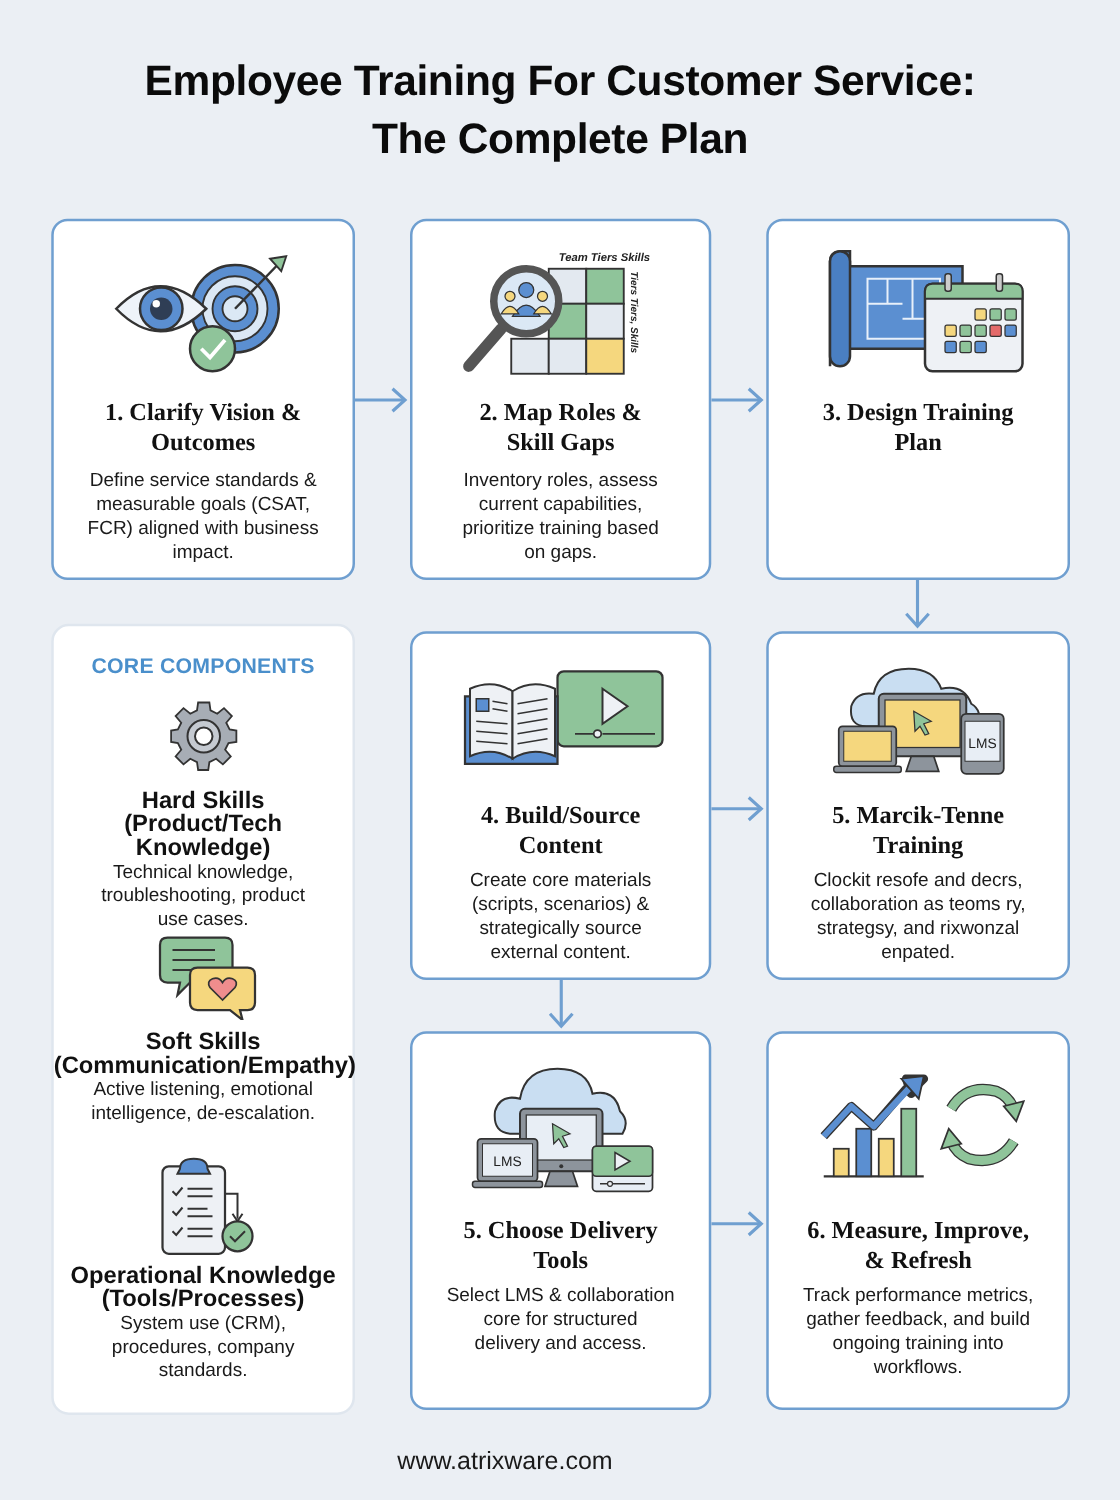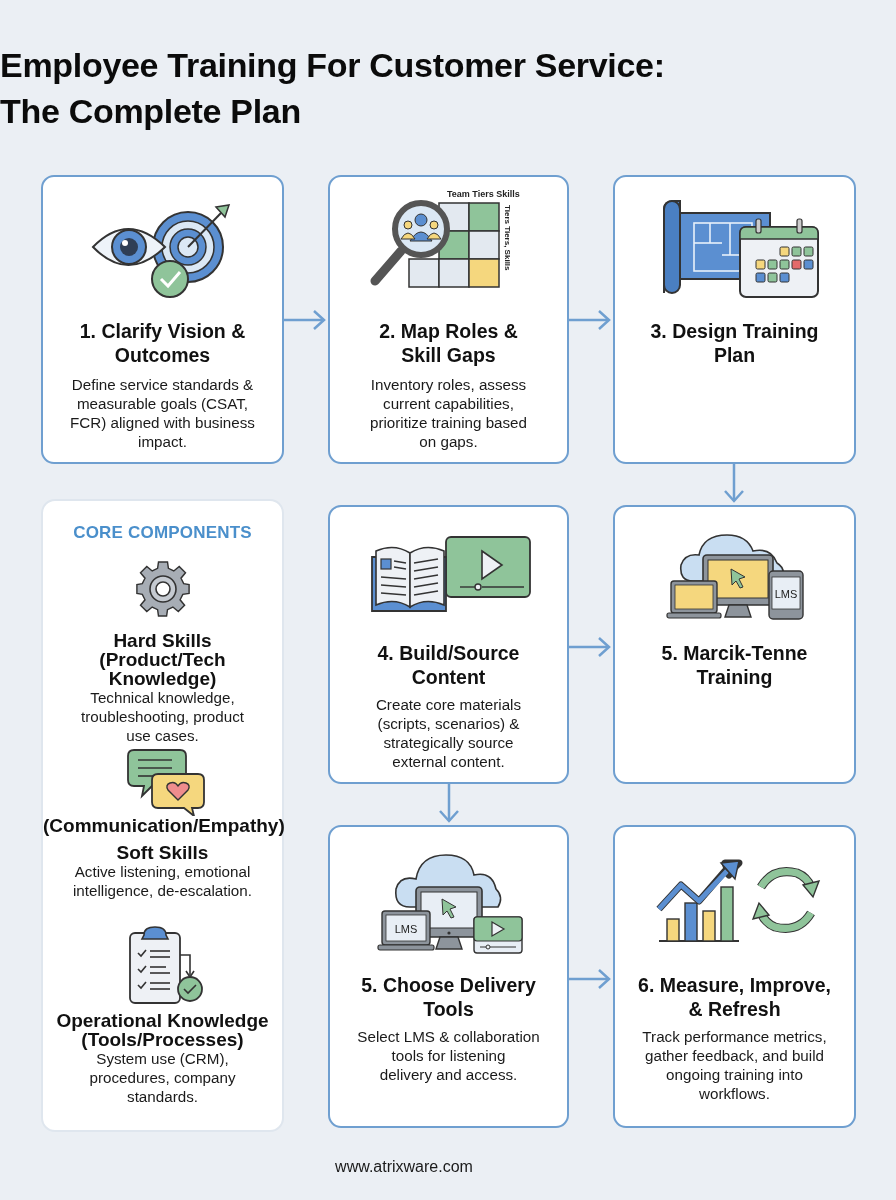--- a/index.html
+++ b/index.html
@@ -6,47 +6,47 @@
   html, body { width: 896px; height: 1200px; }
   body {
     background: #ebeff4;
     font-family: "Liberation Sans", sans-serif;
     color: #111;
     position: relative;
     overflow: hidden;
   }
   .title {
     position: absolute; left: 0; top: 42px; width: 896px;
-    text-align: left; font-weight: 700; font-size: 34px; line-height: 46px;
+    text-align: center; font-weight: 700; font-size: 34px; line-height: 46px;
     letter-spacing: -0.3px; color: #0b0b0b;
   }
   .panel {
     position: absolute; background: #fff; border: 2px solid #6f9fd0;
     border-radius: 13px; text-align: center;
   }
   .panel .icon { position: absolute; left: 0; width: 100%; display: flex; justify-content: center; }
   .panel h2 {
     position: absolute; left: 0; width: 100%; font-size: 19.5px; line-height: 24px;
-    font-weight: 700; color: #111; padding: 0 18px;
+    font-weight: 700; color: #111; padding: 0 18px; font-family: Liberation Serif, serif;
   }
   .panel p {
     position: absolute; left: 0; width: 100%; font-size: 15.2px; line-height: 19px;
     color: #1a1a1a; padding: 0 16px;
   }
   .core {
     position: absolute; left: 41px; top: 499px; width: 243px; height: 633px;
     background: #fff; border: 2px solid #dfe6ee; border-radius: 14px; text-align: center;
   }
   .core-title { position: absolute; top: 22px; width: 100%; font-size: 17px; font-weight: 700; color: #4a8fcb; letter-spacing: 0.2px; }
   .core .citem { position: absolute; left: 0; width: 100%; }
   .core .citem h3 { font-size: 19px; line-height: 19px; font-weight: 700; color: #111; }
   .core .citem p { font-size: 15.2px; line-height: 19px; color: #1a1a1a; padding: 0 14px; }
   .core .citem .cicon { display: flex; justify-content: center; }
   .arrow { position: absolute; }
-  .footer { position: absolute; top: 1158px; width: 808px; text-align: center; font-size: 16px; color: #1a1a1a; }
+  .footer { position: absolute; top: 1158px; width: 808px; text-align: center; font-size: 20px; color: #1a1a1a; }
 </style>
 </head>
 <body>
 
 <div class="title">
   <div>Employee Training For Customer Service:</div>
   <div>The Complete Plan</div>
 </div>
 
 <div class="panel" style="left:41px;top:175px;width:243px;height:289px;">
@@ -77,21 +77,21 @@
     <span>impact.</span>
   </p>
 </div>
 
 <svg class="arrow" style="left:284px;top:308px;" width="44" height="24" viewBox="0 0 44 24">
   <line x1="0" y1="12" x2="40" y2="12" stroke="#6f9fd0" stroke-width="2.5"></line>
   <path d="M30 3 L40 12 L30 21" fill="none" stroke="#6f9fd0" stroke-width="2.5"></path>
 </svg>
 
 <div class="panel" style="left:328px;top:175px;width:241px;height:289px;">
-  <div class="icon" style="top:8px;">
+  <div class="icon" style="top:20px;font-style:italic;">
     <svg width="180" height="110" viewBox="0 0 180 110">
       <text x="88" y="12" font-size="9" font-family="Liberation Sans, sans-serif" font-weight="700" fill="#222">Team  Tiers  Skills</text>
       <rect x="80" y="18" width="30" height="28" fill="#e3e9f0" stroke="#333" stroke-width="1.5"></rect>
       <rect x="110" y="18" width="30" height="28" fill="#8fc49a" stroke="#333" stroke-width="1.5"></rect>
       <rect x="80" y="46" width="30" height="28" fill="#8fc49a" stroke="#333" stroke-width="1.5"></rect>
       <rect x="110" y="46" width="30" height="28" fill="#e3e9f0" stroke="#333" stroke-width="1.5"></rect>
       <rect x="50" y="74" width="30" height="28" fill="#e3e9f0" stroke="#333" stroke-width="1.5"></rect>
       <rect x="80" y="74" width="30" height="28" fill="#e3e9f0" stroke="#333" stroke-width="1.5"></rect>
       <rect x="110" y="74" width="30" height="28" fill="#f5d77e" stroke="#333" stroke-width="1.5"></rect>
       <text x="146" y="20" font-size="8" font-family="Liberation Sans, sans-serif" font-weight="700" fill="#222" transform="rotate(90 146 20)">Tiers Tiers, Skills</text>
@@ -188,22 +188,22 @@
     <div class="cicon">
       <svg width="90" height="70" viewBox="0 0 90 70">
         <path d="M16 4 L62 4 Q68 4 68 10 L68 34 Q68 40 62 40 L34 40 L24 50 L26 40 L16 40 Q10 40 10 34 L10 10 Q10 4 16 4 Z" fill="#8fc49a" stroke="#333" stroke-width="1.8"></path>
         <line x1="20" y1="14" x2="54" y2="14" stroke="#333" stroke-width="1.6"></line>
         <line x1="20" y1="22" x2="54" y2="22" stroke="#333" stroke-width="1.6"></line>
         <line x1="20" y1="30" x2="40" y2="30" stroke="#333" stroke-width="1.6"></line>
         <path d="M40 28 L80 28 Q86 28 86 34 L86 56 Q86 62 80 62 L74 62 L76 70 L66 62 L40 62 Q34 62 34 56 L34 34 Q34 28 40 28 Z" fill="#f5d77e" stroke="#333" stroke-width="1.8"></path>
         <path d="M60 54 L50 44 Q47 39 52 37 Q57 35 60 40 Q63 35 68 37 Q73 39 70 44 Z" fill="#ef8d8d" stroke="#333" stroke-width="1.4"></path>
       </svg>
     </div>
+    <h3 style="margin-top:8px;">Soft Skills</h3>
     <h3>(Communication/Empathy)</h3>
-    <h3 style="margin-top:8px;">Soft Skills</h3>
     <p>
       <span>Active listening, emotional</span><br>
       <span>intelligence, de-escalation.</span>
     </p>
   </div>
 
   <div class="citem" style="top:424px;">
     <div class="cicon">
       <svg width="90" height="80" viewBox="0 0 90 80">
         <rect x="12" y="8" width="50" height="70" rx="5" fill="#eef1f5" stroke="#333" stroke-width="1.8"></rect>
@@ -287,20 +287,26 @@
       <rect x="2" y="88" width="54" height="5" rx="2" fill="#8d949c" stroke="#333" stroke-width="1.2"></rect>
       <rect x="104" y="46" width="34" height="48" rx="4" fill="#8d949c" stroke="#333" stroke-width="1.4"></rect>
       <rect x="107" y="52" width="28" height="32" fill="#e8eef5" stroke="#333" stroke-width="0.8"></rect>
       <text x="121" y="73" text-anchor="middle" font-size="11" font-family="Liberation Sans, sans-serif" fill="#222">LMS</text>
     </svg>
   </div>
   <h2 style="top:134px;">
     <span>5. Marcik-Tenne</span><br>
     <span>Training</span>
   </h2>
+  <p style="top:188px;">
+    <span>Clockit resofe and decrs,</span><br>
+    <span>collaboration as teoms ry,</span><br>
+    <span>strategsy, and rixwonzal</span><br>
+    <span>enpated.</span>
+  </p>
 </div>
 
 <svg class="arrow" style="left:437px;top:784px;" width="24" height="41" viewBox="0 0 24 41">
   <line x1="12" y1="0" x2="12" y2="37" stroke="#6f9fd0" stroke-width="2.5"></line>
   <path d="M3 27 L12 37 L21 27" fill="none" stroke="#6f9fd0" stroke-width="2.5"></path>
 </svg>
 
 <div class="panel" style="left:328px;top:825px;width:241px;height:303px;">
   <div class="icon" style="top:20px;">
     <svg width="150" height="110" viewBox="0 0 150 110">
@@ -320,21 +326,21 @@
       <line x1="106" y1="100" x2="142" y2="100" stroke="#333" stroke-width="1.2"></line>
       <circle cx="114" cy="100" r="2" fill="#eef1f5" stroke="#333" stroke-width="1"></circle>
     </svg>
   </div>
   <h2 style="top:146px;">
     <span>5. Choose Delivery</span><br>
     <span>Tools</span>
   </h2>
   <p style="top:200px;">
     <span>Select LMS &amp; collaboration</span><br>
-    <span>tools for listening</span><br>
+    <span>core for structured</span><br>
     <span>delivery and access.</span>
   </p>
 </div>
 
 <svg class="arrow" style="left:569px;top:967px;" width="44" height="24" viewBox="0 0 44 24">
   <line x1="0" y1="12" x2="40" y2="12" stroke="#6f9fd0" stroke-width="2.5"></line>
   <path d="M30 3 L40 12 L30 21" fill="none" stroke="#6f9fd0" stroke-width="2.5"></path>
 </svg>
 
 <div class="panel" style="left:613px;top:825px;width:243px;height:303px;">

